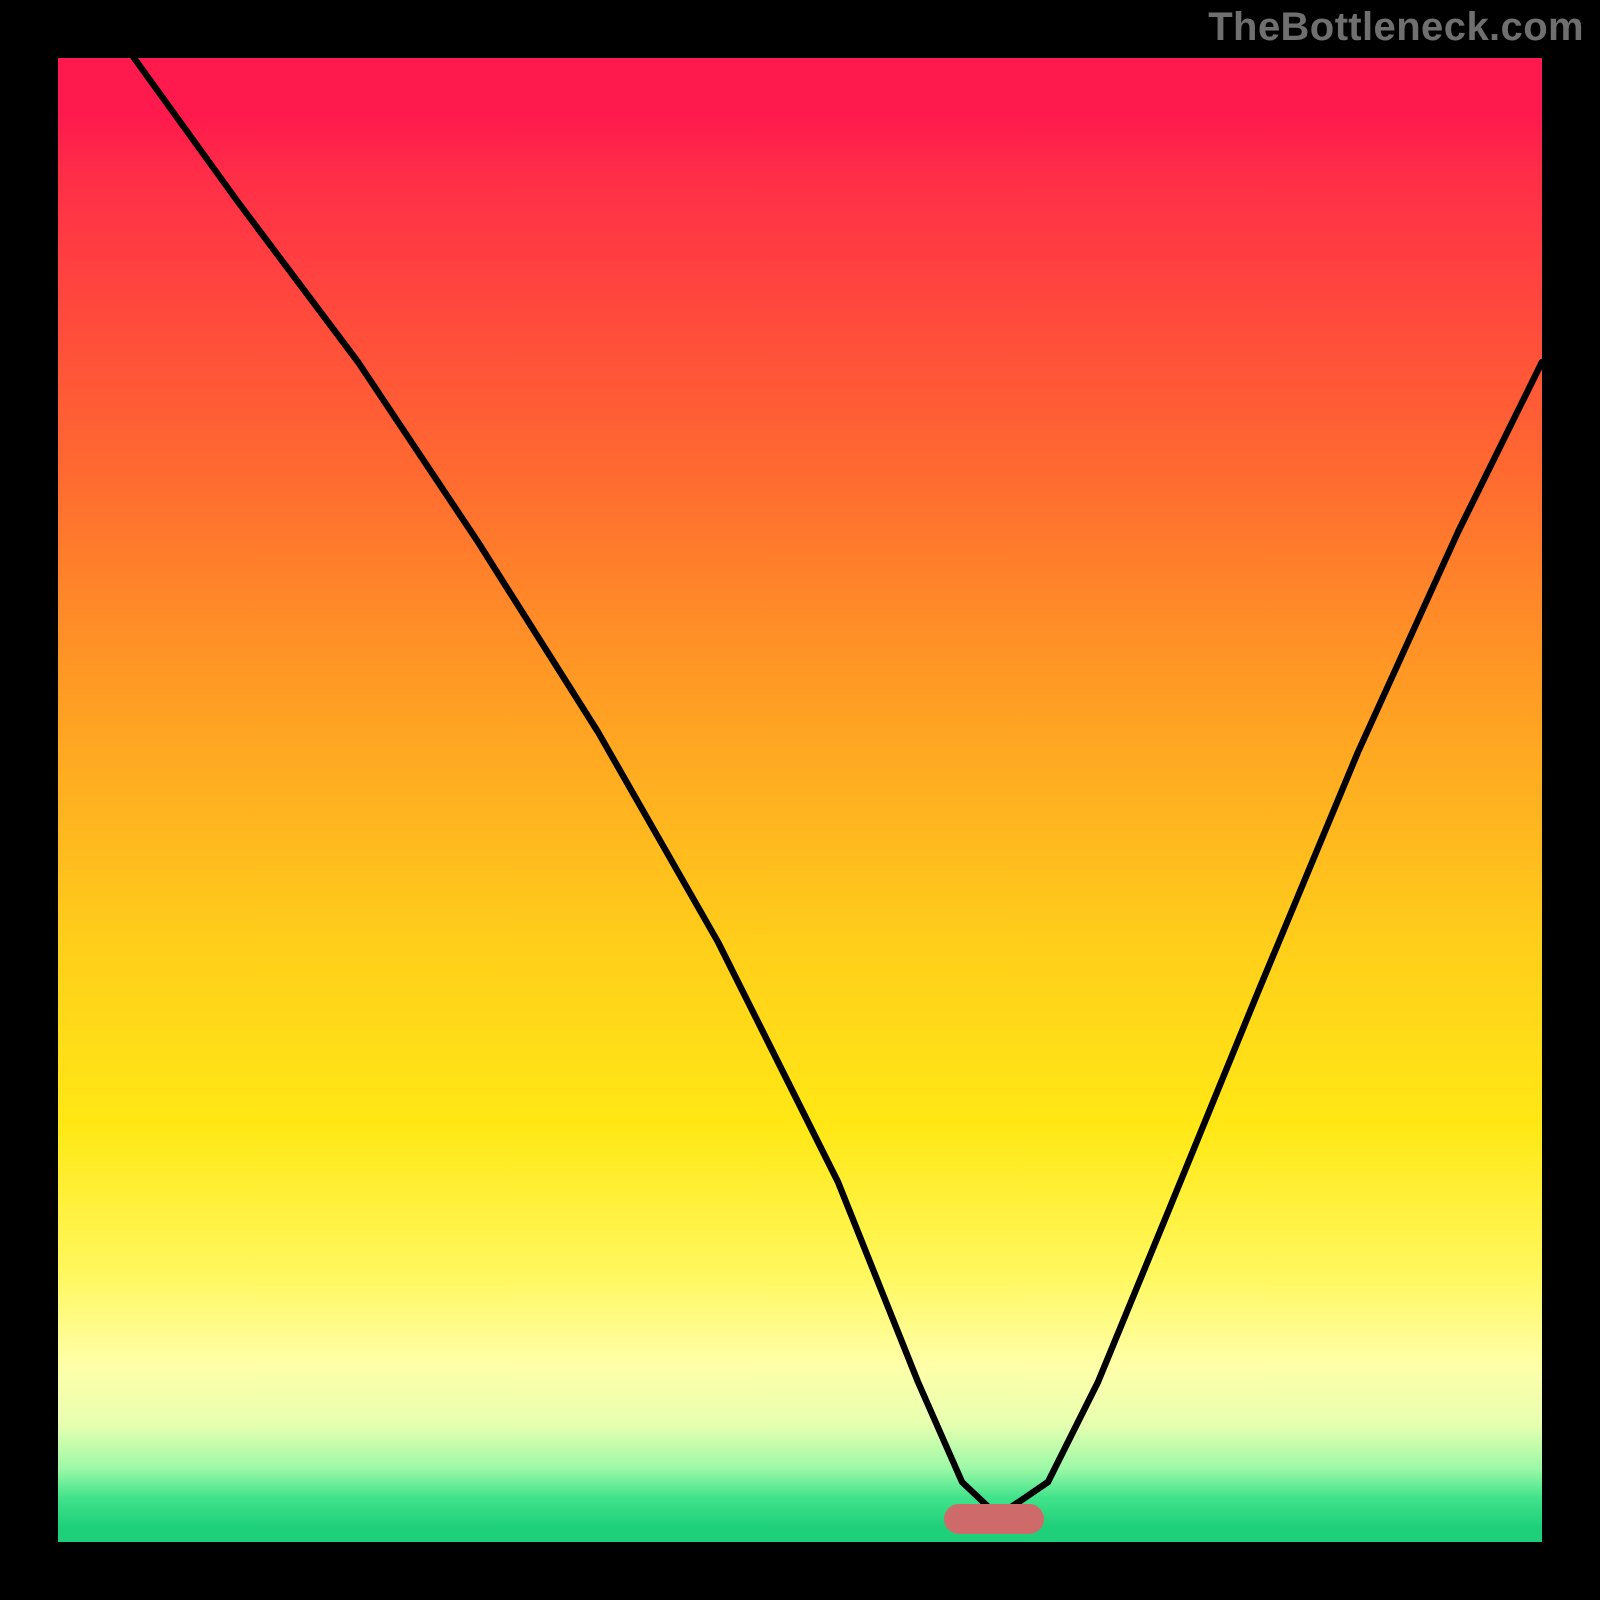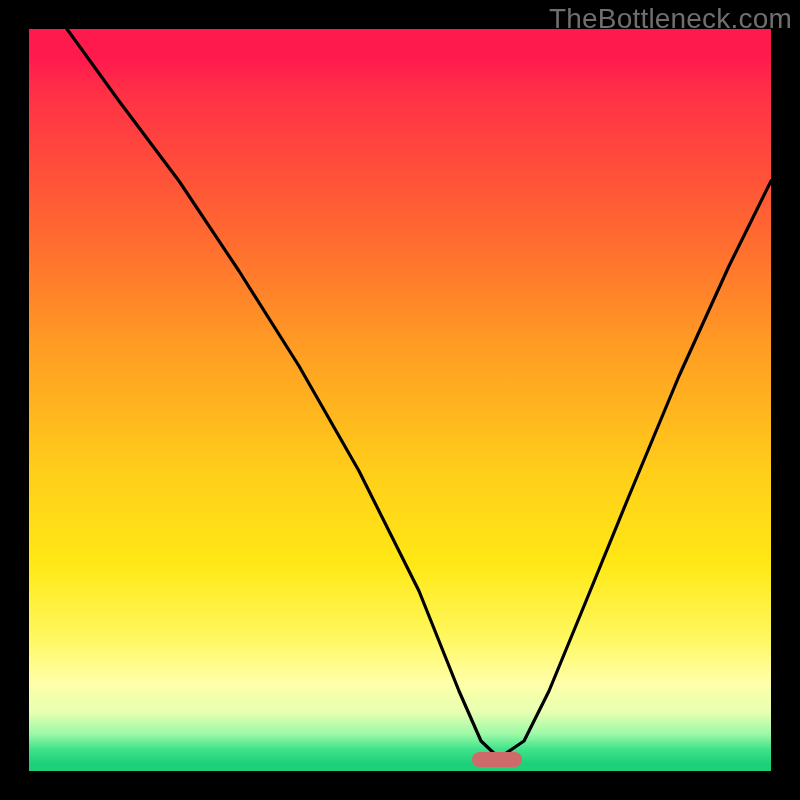--- a/index.html
+++ b/index.html
@@ -59,22 +59,22 @@
   .marker {
     position: absolute;
     background: #cf6a6a;
     border-radius: 8px;
   }
   .watermark {
     position: absolute;
     top: 3px;
     right: 8px;
     color: #6f6f6f;
-    font-size: 28px;
-    font-weight: 400;
+    font-size: 20px;
+    font-weight: 700;
     letter-spacing: 0.2px;
     user-select: none;
   }
 </style>
 </head>
 <body>
 
 <div class="frame">
 
   <div class="plot-area">

